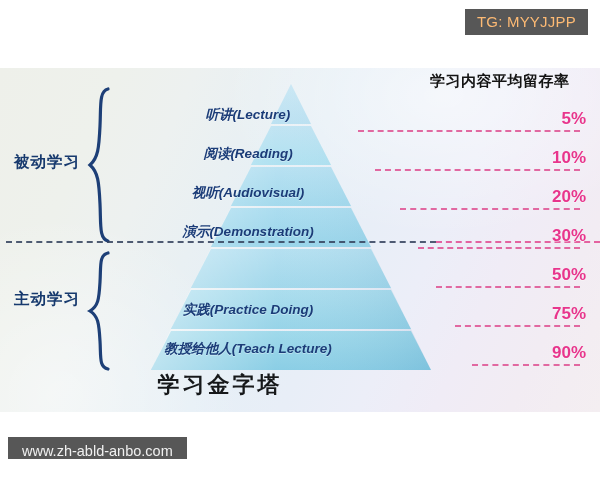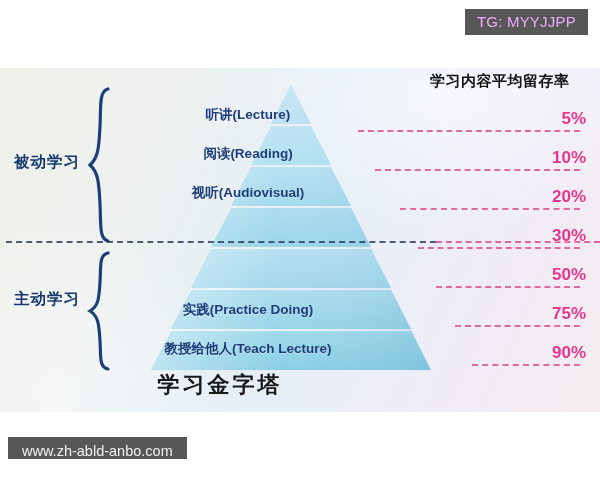--- a/index.html
+++ b/index.html
@@ -16,21 +16,21 @@
     font-family: "Liberation Sans", "DejaVu Sans", sans-serif;
   }
 
   
   .tg-badge {
     position: absolute;
     left: 465px;
     top: 9px;
     padding: 5px 12px 6px 12px;
     background: #575757;
-    color: #f0abfc;
+    color: #fdba74;
     font-size: 15px;
     letter-spacing: 0.2px;
     line-height: 1;
     white-space: nowrap;
   }
 
   
   .panel {
     position: absolute;
     left: 0;
@@ -75,20 +75,21 @@
     position: absolute;
     left: 0;
     width: 496px;
     text-align: center;
     color: #1b3c78;
     font-weight: bold;
     font-size: 13.5px;
     white-space: nowrap;
     text-shadow: 0 1px 0 rgba(255,255,255,0.35);
     pointer-events: none;
+    font-style: italic;
   }
 
   
   .side-label {
     position: absolute;
     color: #173a6e;
     font-weight: bold;
     font-size: 15.5px;
     white-space: nowrap;
     letter-spacing: 1px;
@@ -236,20 +237,21 @@
 
         <polygon points="28,251 268,251 288,290 8,290" fill="url(#t7)"></polygon>
 
         <polygon points="148,4 288,290 8,290" fill="url(#sideShade)"></polygon>
       </svg>
     </div>
 
     <div class="tier-label" style="top:38px;">听讲(Lecture)</div>
     <div class="tier-label" style="top:77px;">阅读(Reading)</div>
     <div class="tier-label" style="top:116px;">视听(Audiovisual)</div>
+    <div class="tier-label" style="top:155px;">演示(Demonstration)</div>
     <div class="tier-label" style="top:233px;">实践(Practice Doing)</div>
     <div class="tier-label" style="top:272px;">教授给他人(Teach Lecture)</div>
 
     <div class="side-label" style="left:14px; top:84px;">被动学习</div>
     <div class="brace" style="left:86px; top:18px; width:30px; height:158px;">
       <svg width="30" height="158" viewBox="0 0 30 158" xmlns="http://www.w3.org/2000/svg">
         <path d="M22 3 C13 5, 15 20, 14 40 C13 62, 12 72, 4 79 C12 86, 13 96, 14 118 C15 138, 13 153, 22 155" fill="none" stroke="#1d3f77" stroke-width="3.2" stroke-linecap="round"></path>
       </svg>
     </div>
 

